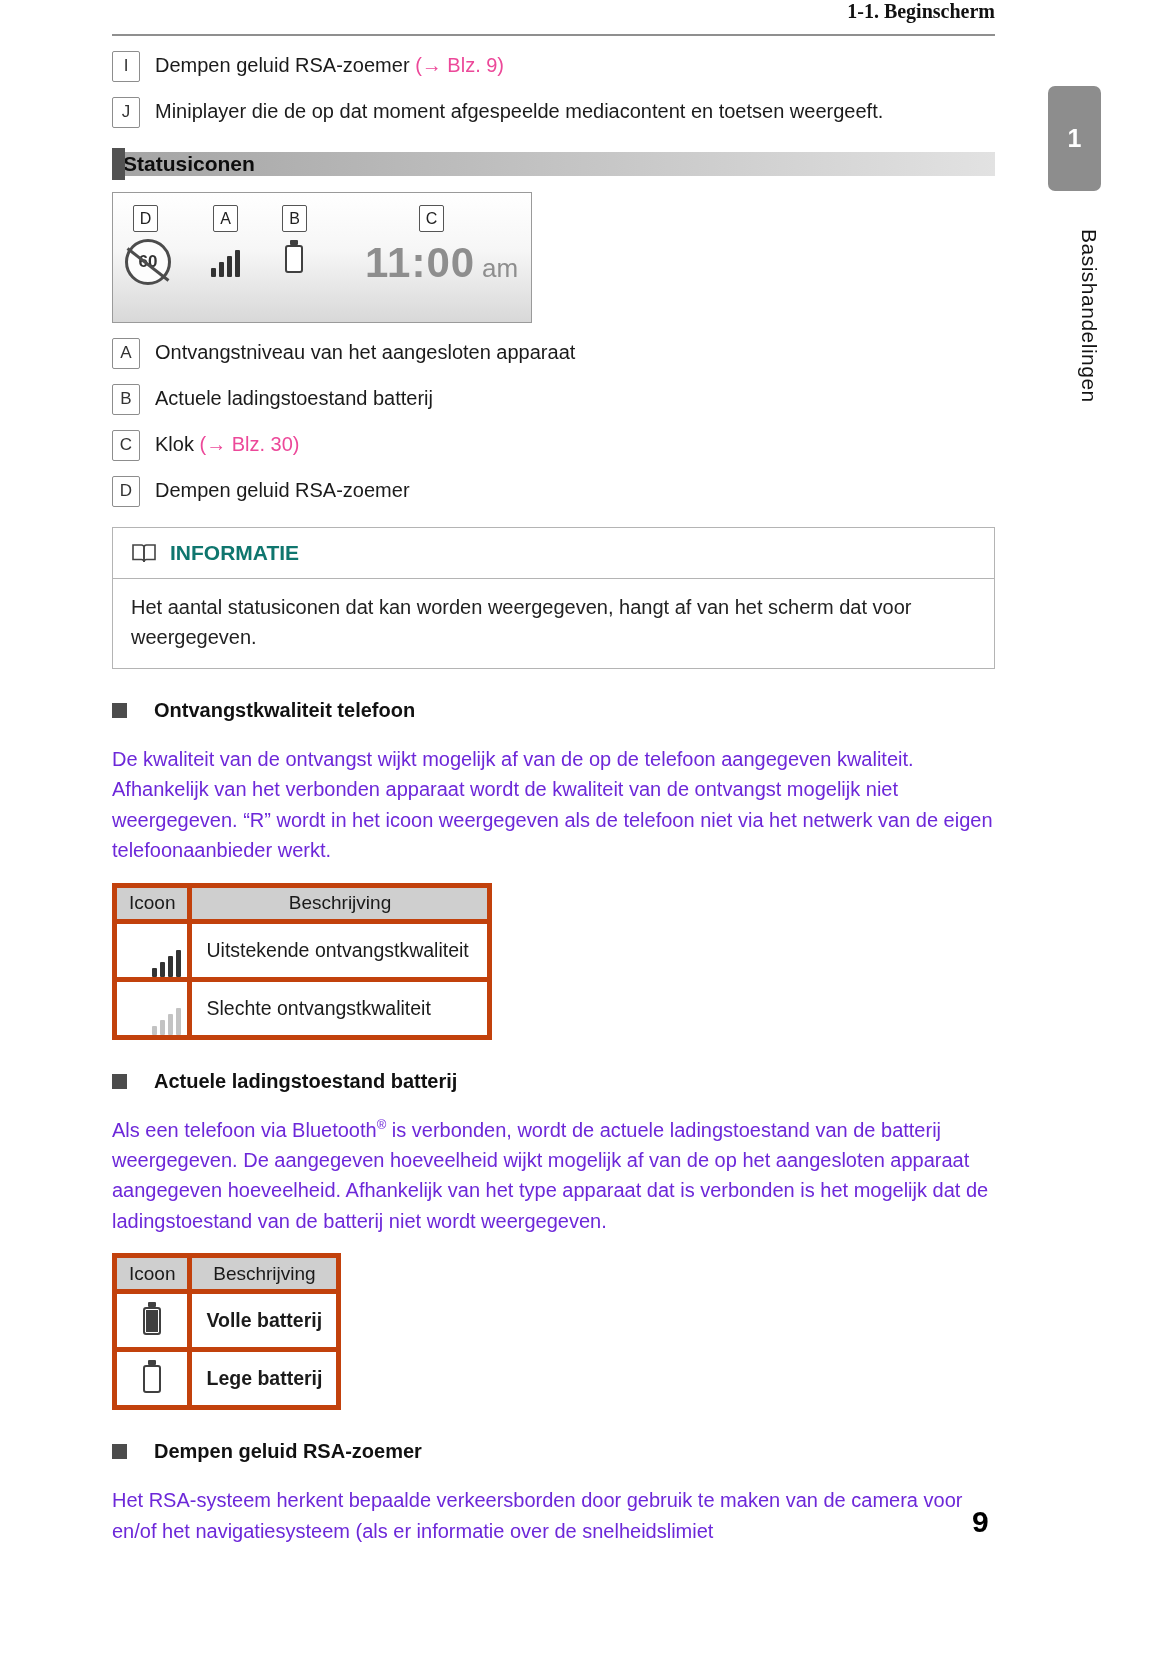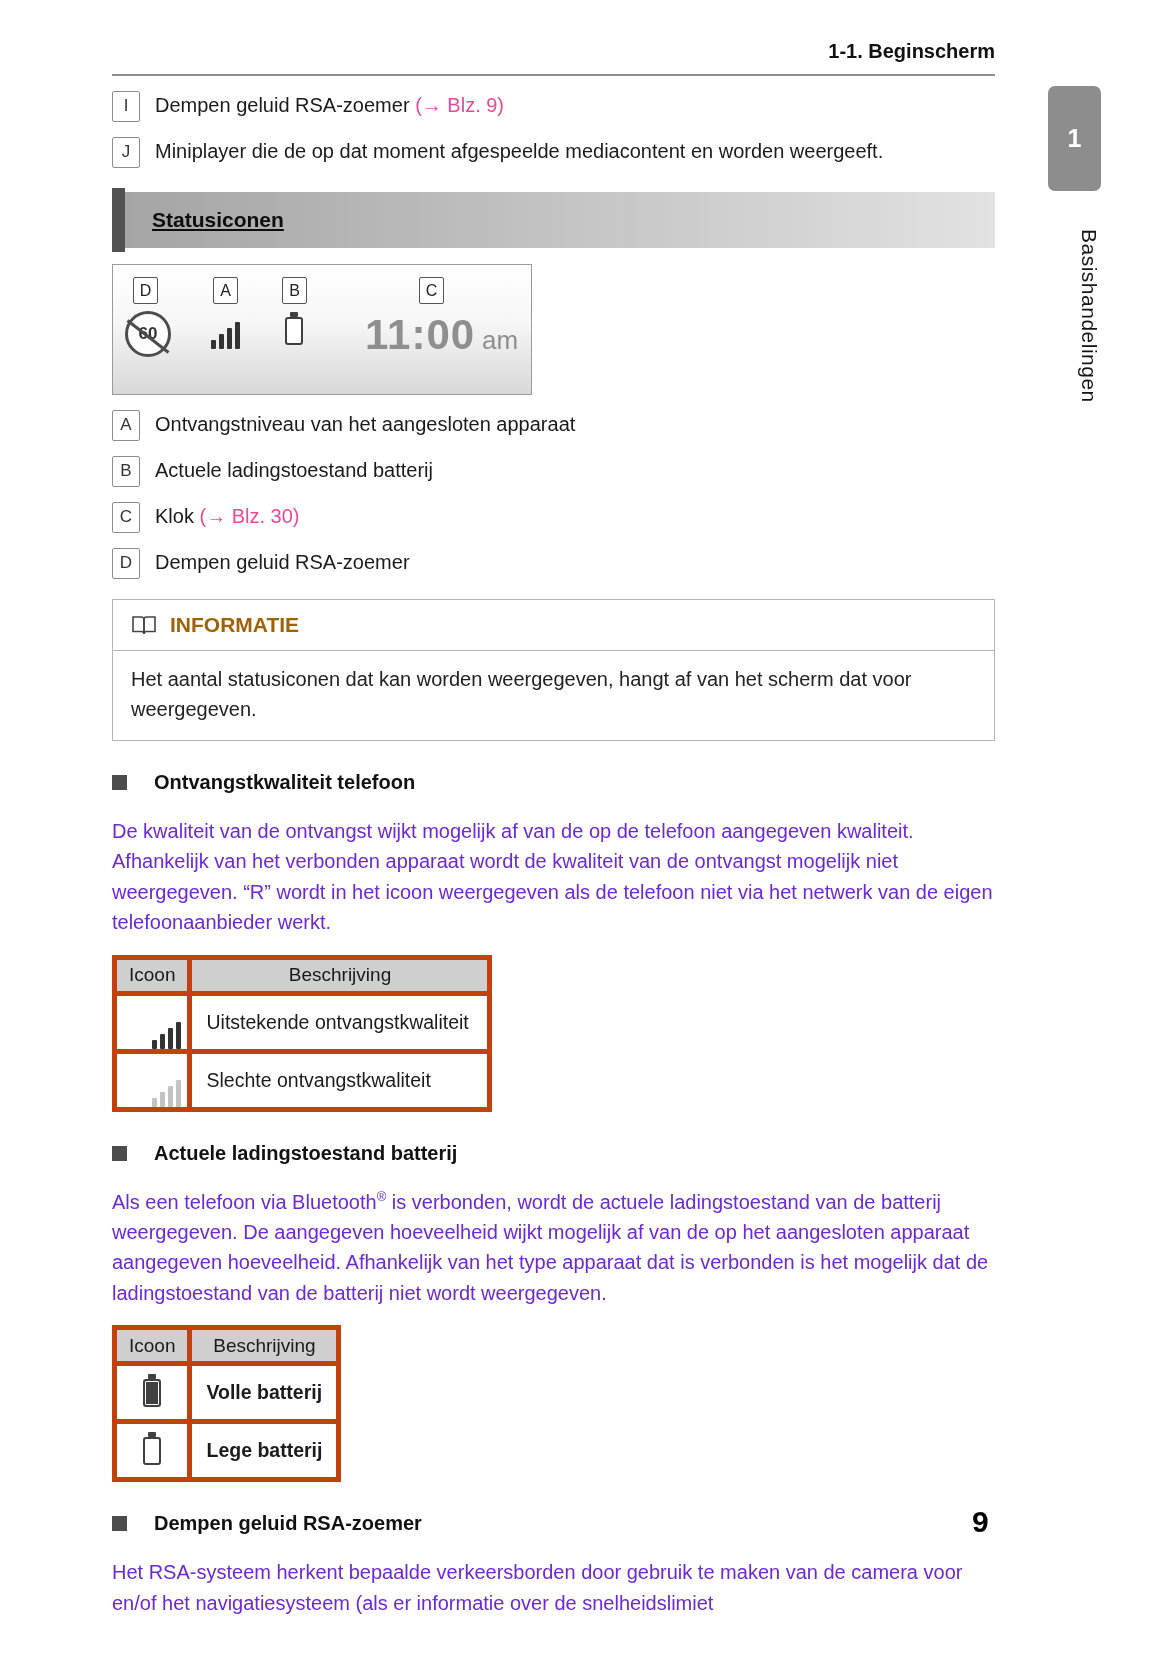--- a/index.html
+++ b/index.html
@@ -11,44 +11,44 @@
     color: #1b1b1b;
     overflow: hidden;
   }
   .content {
     position: absolute;
     left: 112px; top: 0;
     width: 883px;
   }
 
   
-  .page-header { padding-top: 40px; text-align: right; font-size: 20px; font-weight: bold; color: #111; }
+  .page-header { text-align: right; font-size: 20px; font-weight: bold; color: #111; font-family: Liberation Serif, serif; }
   .header-rule { margin-top: 11px; border-bottom: 2px solid #8f8f8f; }
 
   
   .legend-row { display: flex; align-items: flex-start; gap: 15px; margin-top: 15px; font-size: 20px; line-height: 1.45; }
   .key-box {
     flex: 0 0 auto;
     min-width: 28px; height: 31px;
     border: 1px solid #8d8d8d; border-radius: 2px;
     background: #fff;
     display: flex; align-items: center; justify-content: center;
     font-size: 17px; color: #333;
   }
   .legend-text a, .ref-link { color: #ec4899; text-decoration: none; cursor: pointer; }
 
   
   .section-bar {
     position: relative;
     margin-top: 24px;
-    height: 56px;
+    height: 24px;
     background: linear-gradient(90deg, #a4a4a4 0%, #c6c6c6 55%, #e2e2e2 100%);
     display: flex; align-items: center;
-    padding-left: 40px;
-    font-size: 21px; font-weight: bold; color: #0d0d0d; text-decoration: underline;
+    padding-left: 11px;
+    font-size: 21px; font-weight: bold; color: #0d0d0d;
   }
   .section-bar::before {
     content: ""; position: absolute; left: 0; top: -4px; bottom: -4px; width: 13px;
     background: #525252;
   }
 
   
   .status-image {
     margin-top: 16px;
     width: 420px; height: 131px;
@@ -97,21 +97,21 @@
   .clock { position: absolute; left: 252px; top: 46px; color: #8e8e8e; white-space: nowrap; }
   .clock .time { font-size: 42px; font-weight: bold; letter-spacing: 1px; }
   .clock .ampm { font-size: 26px; margin-left: 7px; }
 
   
   .info-box { margin-top: 20px; border: 1px solid #b4b4b4; }
   .info-head {
     display: flex; align-items: center; gap: 13px;
     padding: 13px 18px;
     border-bottom: 1px solid #b4b4b4;
-    font-size: 21px; font-weight: bold; color: #a16207;
+    font-size: 21px; font-weight: bold; color: #0f766e;
   }
   .info-body { padding: 13px 18px 16px 18px; font-size: 20px; line-height: 1.5; color: #222; }
 
   
   .subsection { display: flex; align-items: center; gap: 27px; margin-top: 30px; font-size: 20px; font-weight: bold; color: #111; }
   .square-bullet { flex: 0 0 auto; width: 15px; height: 15px; background: #4c4c4c; }
   .para { margin-top: 22px; font-size: 20px; line-height: 1.52; color: #6d28d9; }
   .para sup { font-size: 13px; }
 
   
@@ -152,21 +152,21 @@
 
   <div class="page-header">1-1. Beginscherm</div>
   <div class="header-rule"></div>
 
   <div class="legend-row">
     <span class="key-box">I</span>
     <span class="legend-text"><span>Dempen geluid RSA-zoemer </span><span class="ref-link">(→ Blz. 9)</span></span>
   </div>
   <div class="legend-row">
     <span class="key-box">J</span>
-    <span class="legend-text">Miniplayer die de op dat moment afgespeelde mediacontent en worden weergeeft.</span>
+    <span class="legend-text">Miniplayer die de op dat moment afgespeelde mediacontent en toetsen weergeeft.</span>
   </div>
 
   <div class="section-bar">
     <span>Statusiconen</span>
   </div>
 
   <div class="status-image">
     <span class="img-label lbl-d">D</span>
     <span class="img-label lbl-a">A</span>
     <span class="img-label lbl-b">B</span>

